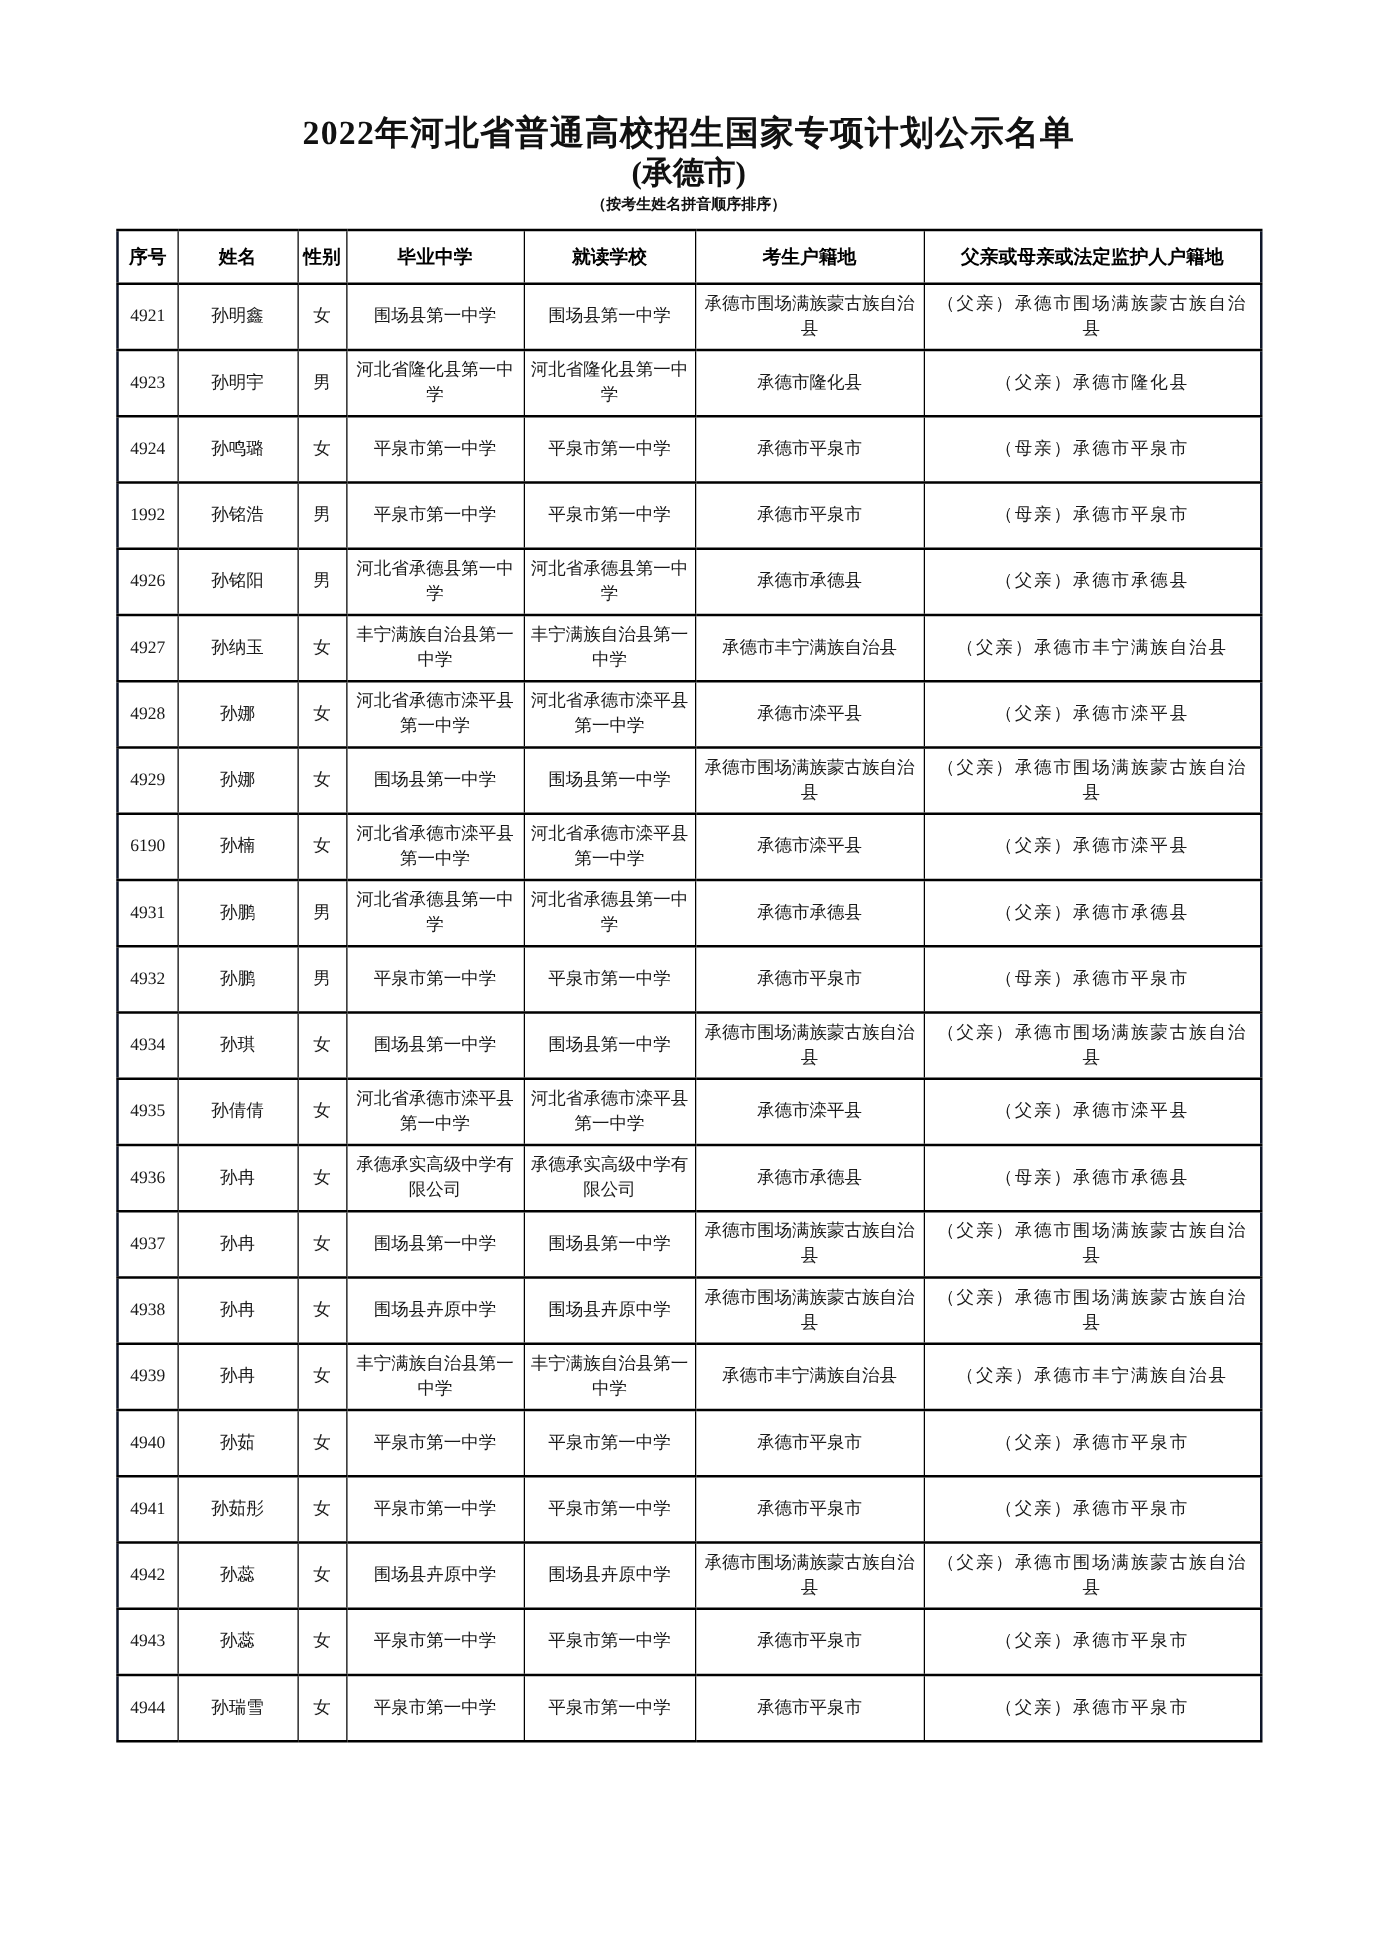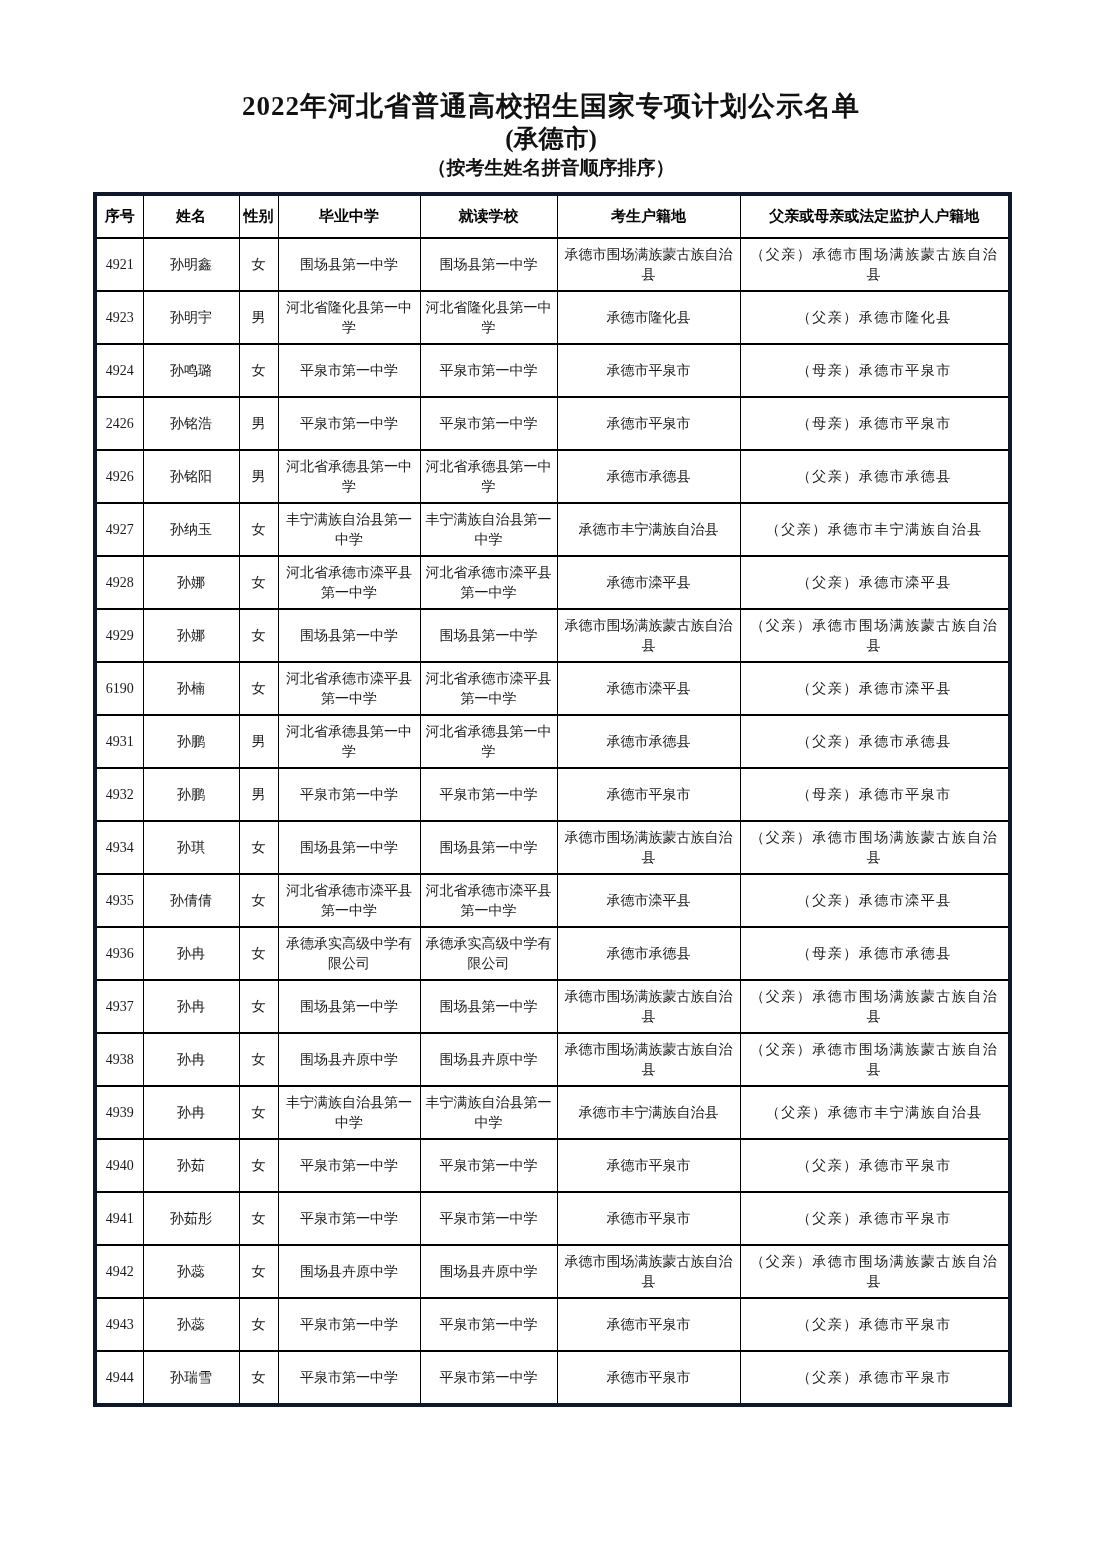--- a/index.html
+++ b/index.html
@@ -23,31 +23,31 @@
   }
   .title-city {
     margin: 0;
     font-size: 25px;
     line-height: 1.2;
     font-weight: bold;
     font-family: "Liberation Serif", "DejaVu Serif", serif;
   }
   .title-note {
     margin: 2px 0 0 0;
-    font-size: 19px;
+    font-size: 12px;
     line-height: 1.3;
     font-weight: bold;
     font-family: "Liberation Serif", "DejaVu Serif", serif;
   }
   table.roster {
     table-layout: fixed;
     width: 915px;
     margin: 12px 0 5px 93px;
     border-collapse: collapse;
-    border: 4px solid #0f172a;
+    border: 2px solid #0f172a;
   }
   table.roster th {
     height: 41px;
     font-size: 15px;
     font-weight: bold;
     text-align: center;
     vertical-align: middle;
     border: 1px solid #000000;
     border-top: 2px solid #000000;
     border-bottom: 2px solid #000000;
@@ -136,21 +136,21 @@
         <tr>
           <td class="col-0">4924</td>
           <td class="col-1">孙鸣璐</td>
           <td class="col-2">女</td>
           <td class="col-3">平泉市第一中学</td>
           <td class="col-4">平泉市第一中学</td>
           <td class="col-5">承德市平泉市</td>
           <td class="col-6">（母亲）承德市平泉市</td>
         </tr>
         <tr>
-          <td class="col-0">2426</td>
+          <td class="col-0">1992</td>
           <td class="col-1">孙铭浩</td>
           <td class="col-2">男</td>
           <td class="col-3">平泉市第一中学</td>
           <td class="col-4">平泉市第一中学</td>
           <td class="col-5">承德市平泉市</td>
           <td class="col-6">（母亲）承德市平泉市</td>
         </tr>
         <tr>
           <td class="col-0">4926</td>
           <td class="col-1">孙铭阳</td>

